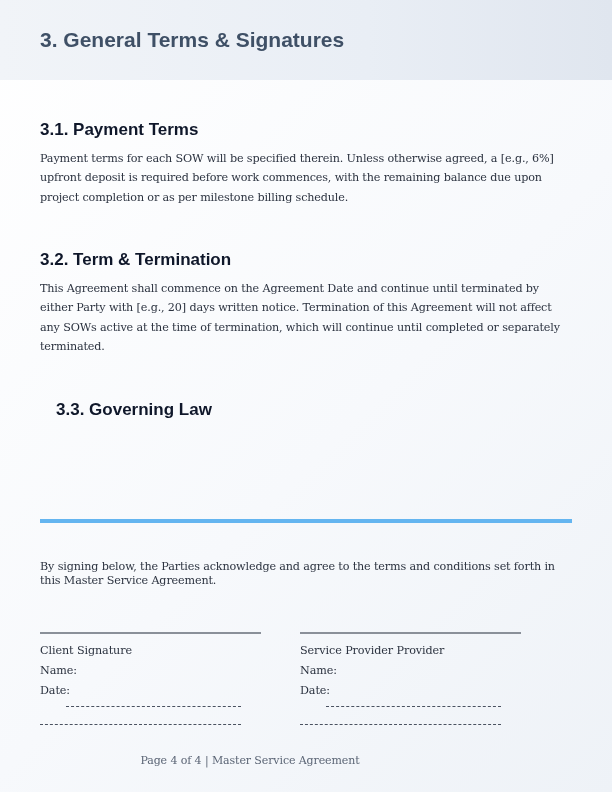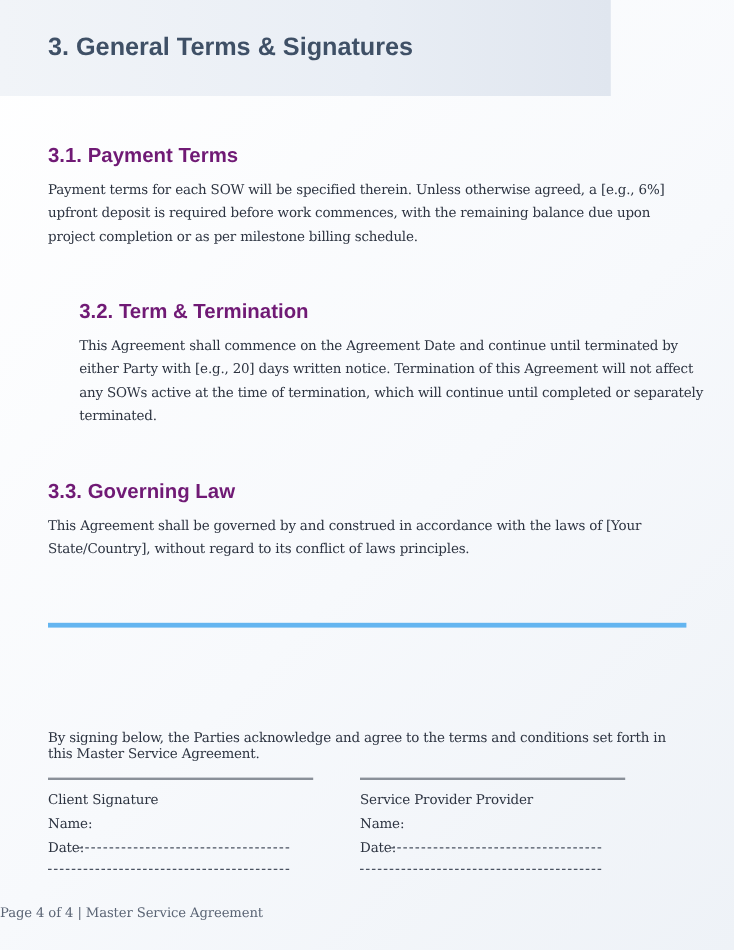--- a/index.html
+++ b/index.html
@@ -3,74 +3,73 @@
 <meta charset="utf-8">
 <style>
   html, body { margin: 0; padding: 0; }
   body {
     width: 612px; height: 792px; overflow: hidden; position: relative;
     background: linear-gradient(135deg, #ffffff 0%, #f7f9fc 55%, #eef2f7 100%);
     font-family: "DejaVu Serif", serif;
     color: #2b3340;
   }
   .header {
-    position: absolute; left: 0; top: 0; width: 509px; height: 80px;
+    position: absolute; left: 0; top: 0; width: 612px; height: 80px;
     background: linear-gradient(90deg, #f1f4f8 0%, #e9eef5 60%, #e0e6ef 100%);
   }
   .header h1 {
     position: absolute; left: 40px; top: 28px; margin: 0;
     font-family: "Liberation Sans", sans-serif; font-weight: bold;
     font-size: 21px; color: #3f5066; letter-spacing: 0;
   }
   .section { position: absolute; left: 40px; width: 532px; }
   .section h2 {
     margin: 0; font-family: "Liberation Sans", sans-serif; font-weight: bold;
-    font-size: 17px; color: #701a75;
+    font-size: 17px; color: #0f172a;
   }
   .section p {
     margin: 0; font-size: 11.2px; line-height: 19.3px; color: #2c3340;
     letter-spacing: -0.15px;
   }
   .divider {
     position: absolute; left: 40px; top: 519px; width: 532px; height: 4px;
     background: #64b5f0;
   }
-  .sig-intro p { line-height: 14px; margin-top: 48px; }
-  .sig-block { position: absolute; top: 648px; width: 230px; }
+  .sig-intro p { line-height: 14px; }
+  .sig-block { position: absolute; top: 632px; width: 230px; }
   .sig-line { width: 221px; height: 2px; background: #8a9099; }
   .sig-label { font-size: 11.2px; color: #2c3340; line-height: 20px; letter-spacing: -0.1px; }
   .sig-label.first { margin-top: 7px; }
   .dashline {
     position: absolute; height: 0; border-top: 1px dashed #4a5260;
   }
   .footer {
-    position: absolute; left: 0; top: 754px; width: 500px; 
+    position: absolute; left: 0; top: 754px; width: 500px; text-align: center;
     font-size: 11px; color: #5b6575; letter-spacing: -0.1px;
   }
 </style>
 </head>
 <body>
 
 <div class="header">
   <h1>3. General Terms &amp; Signatures</h1>
 </div>
 
 <div class="section" style="top:120px;">
   <h2 style="margin-bottom:9px;">3.1. Payment Terms</h2>
   <p>Payment terms for each SOW will be specified therein. Unless otherwise agreed, a [e.g., 6%] upfront deposit is required before work commences, with the remaining balance due upon project completion or as per milestone billing schedule.</p>
 </div>
 
-<div class="section" style="top:250px;margin-left:26px;">
+<div class="section" style="top:250px;">
   <h2 style="margin-bottom:9px;">3.2. Term &amp; Termination</h2>
   <p>This Agreement shall commence on the Agreement Date and continue until terminated by either Party with [e.g., 20] days written notice. Termination of this Agreement will not affect any SOWs active at the time of termination, which will continue until completed or separately terminated.</p>
 </div>
 
-<div class="section" style="top:400px;">
+<div class="section" style="top:400px;margin-left:16px;">
   <h2 style="margin-bottom:9px;">3.3. Governing Law</h2>
-  <p>This Agreement shall be governed by and construed in accordance with the laws of [Your State/Country], without regard to its conflict of laws principles.</p>
 </div>
 
 <div class="divider"></div>
 
 <div class="section sig-intro" style="top:560px;">
   <p>By signing below, the Parties acknowledge and agree to the terms and conditions set forth in this Master Service Agreement.</p>
 </div>
 
 <div class="sig-block" style="left:40px;">
   <div class="sig-line"></div>

